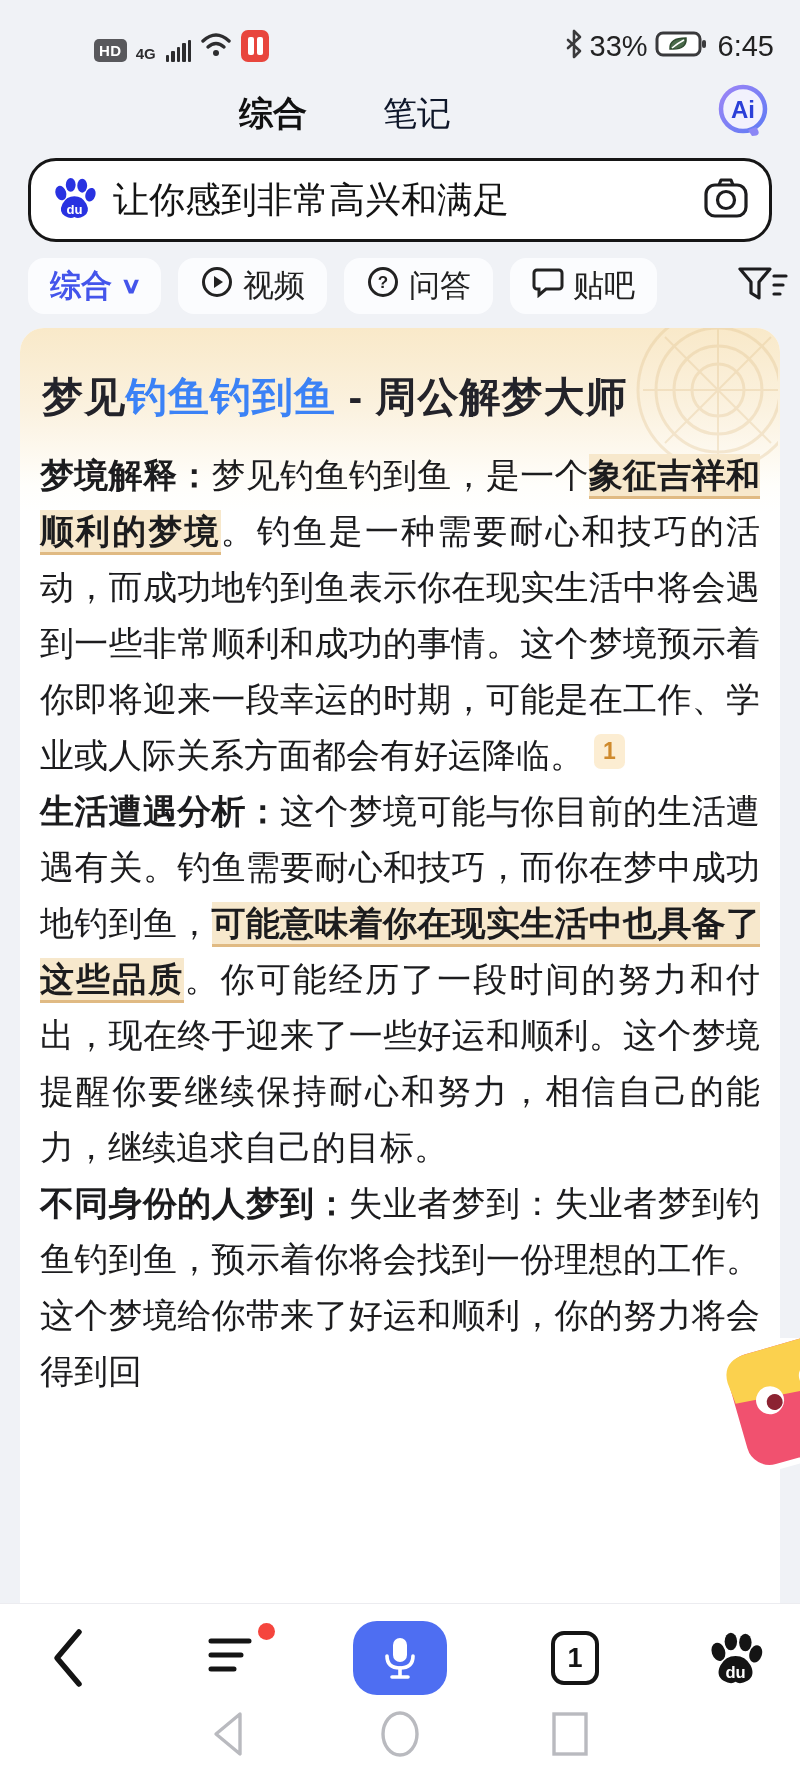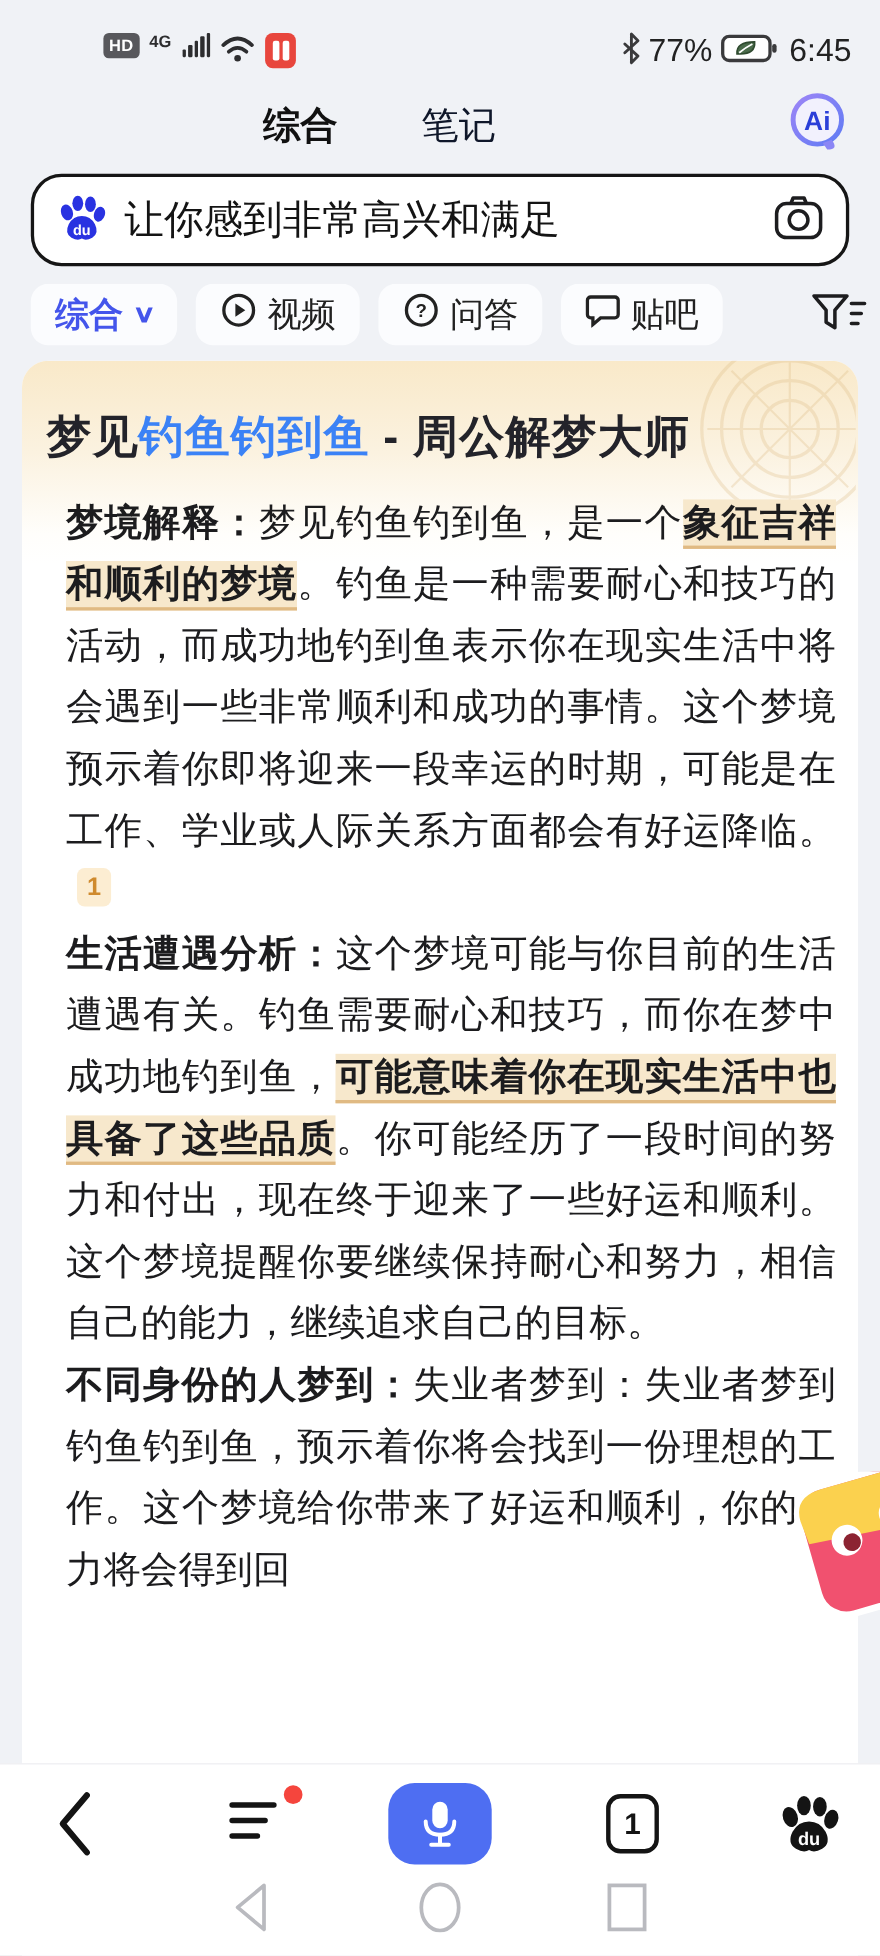--- a/index.html
+++ b/index.html
@@ -5,21 +5,21 @@
   * { margin:0; padding:0; box-sizing:border-box; }
   html,body { background:#d8dade; }
   #page {
     position:relative; width:800px; height:1778px; margin:0 auto;
     background:#f0f2f6; overflow:hidden;
     font-family:"Liberation Sans", sans-serif; color:#1b1b1b;
   }
   
   .status-bar { position:absolute; top:20px; left:0; right:0; height:52px;
     display:flex; align-items:center; padding:0 26px; }
-  .sb-left { display:flex; align-items:flex-start; gap:9px; margin-left:68px; }
+  .sb-left { display:flex; align-items:flex-end; gap:9px; margin-left:68px; }
   .sb-right { display:flex; align-items:center; gap:7px; margin-left:auto; }
   .hd-badge { background:#58585c; color:#fff; font-size:15px; font-weight:700;
     border-radius:5px; padding:3px 5px; letter-spacing:0.5px; }
   .net-4g { font-size:15px; font-weight:700; color:#2d2d2f; margin-right:1px; }
   .sig-bars { display:flex; align-items:flex-end; gap:2px; height:22px; }
   .sig-bars i { display:block; width:3.5px; background:#2d2d2f; border-radius:1px; }
   .red-app { width:28px; height:32px; background:#e8463d; border-radius:7px;
     display:flex; align-items:center; justify-content:center; gap:3px; }
   .red-app i { display:block; width:6px; height:18px; background:#fff; border-radius:2px; }
   .sb-text { font-size:29px; color:#222; }
@@ -51,21 +51,21 @@
   
   .card { position:absolute; top:328px; left:20px; width:760px; height:1460px;
     background:#fff; border-radius:24px 24px 0 0; overflow:hidden; }
   .card-header-grad { position:absolute; top:0; left:0; right:0; height:185px;
     background:linear-gradient(180deg, #f9e9c9 0%, #fbf2e0 45%, #fffefb 85%, #fff 100%);
     pointer-events:none; }
   .bagua { position:absolute; top:-8px; right:2px; opacity:0.5; pointer-events:none; }
   .card-title { position:relative; padding:42px 22px 0; font-size:41px; font-weight:700;
     color:#23232a; letter-spacing:1px; }
   .title-red { color:#3b82f6; }
-  .article { position:relative; padding:22px 20px 0; font-size:34px; line-height:56px; color:#1c1c1e;margin-left:20px; }
+  .article { position:relative; padding:22px 20px 0; font-size:34px; line-height:56px; color:#1c1c1e; }
   .article p { margin:0; text-align:justify; }
   .seg-bold { font-weight:700; }
   .seg-highlight { font-weight:700; background:#f7e8cc; border-bottom:3px solid #e0ba83; padding:2px 0; }
   .seg-citation { display:inline-block; background:#fcedd2; color:#cf8a2d; font-weight:700;
     font-size:23px; line-height:1; padding:6px 9px; border-radius:7px; vertical-align:8px;
     margin-left:10px; }
   
   .mascot { position:absolute; left:690px; top:1338px; width:140px; height:135px; z-index:5; }
   
   .toolbar { position:absolute; left:0; right:0; bottom:0; height:175px; background:#fff;
@@ -116,21 +116,21 @@
           <i></i>
           <i></i>
         </span>
     </div>
     <div class="sb-right">
       <span>
         <svg width="18" height="30" viewBox="0 0 18 30">
           <path d="M9 2 L9 28 M9 2 L15 8 L3 19 M9 28 L15 22 L3 11" fill="none" stroke="#3a3a3c" stroke-width="2.6" stroke-linejoin="round" stroke-linecap="round"></path>
         </svg>
       </span>
-      <span class="sb-text">77%</span>
+      <span class="sb-text">33%</span>
       <span>
         <svg width="52" height="28" viewBox="0 0 52 28">
           <rect x="2" y="3" width="43" height="22" rx="6" fill="#fff" stroke="#3a3a3c" stroke-width="3"></rect>
           <rect x="47" y="10" width="4" height="8" rx="2" fill="#3a3a3c"></rect>
           <path d="M15 19 Q14 8 31 8 Q32 19 18 19 Z" fill="#4a6b4a" stroke="#2f4a2f" stroke-width="1.5"></path>
           <path d="M17 18 Q23 13 29 10" fill="none" stroke="#fff" stroke-width="1.6"></path>
         </svg>
       </span>
       <span class="sb-time">6:45</span>
     </div>

